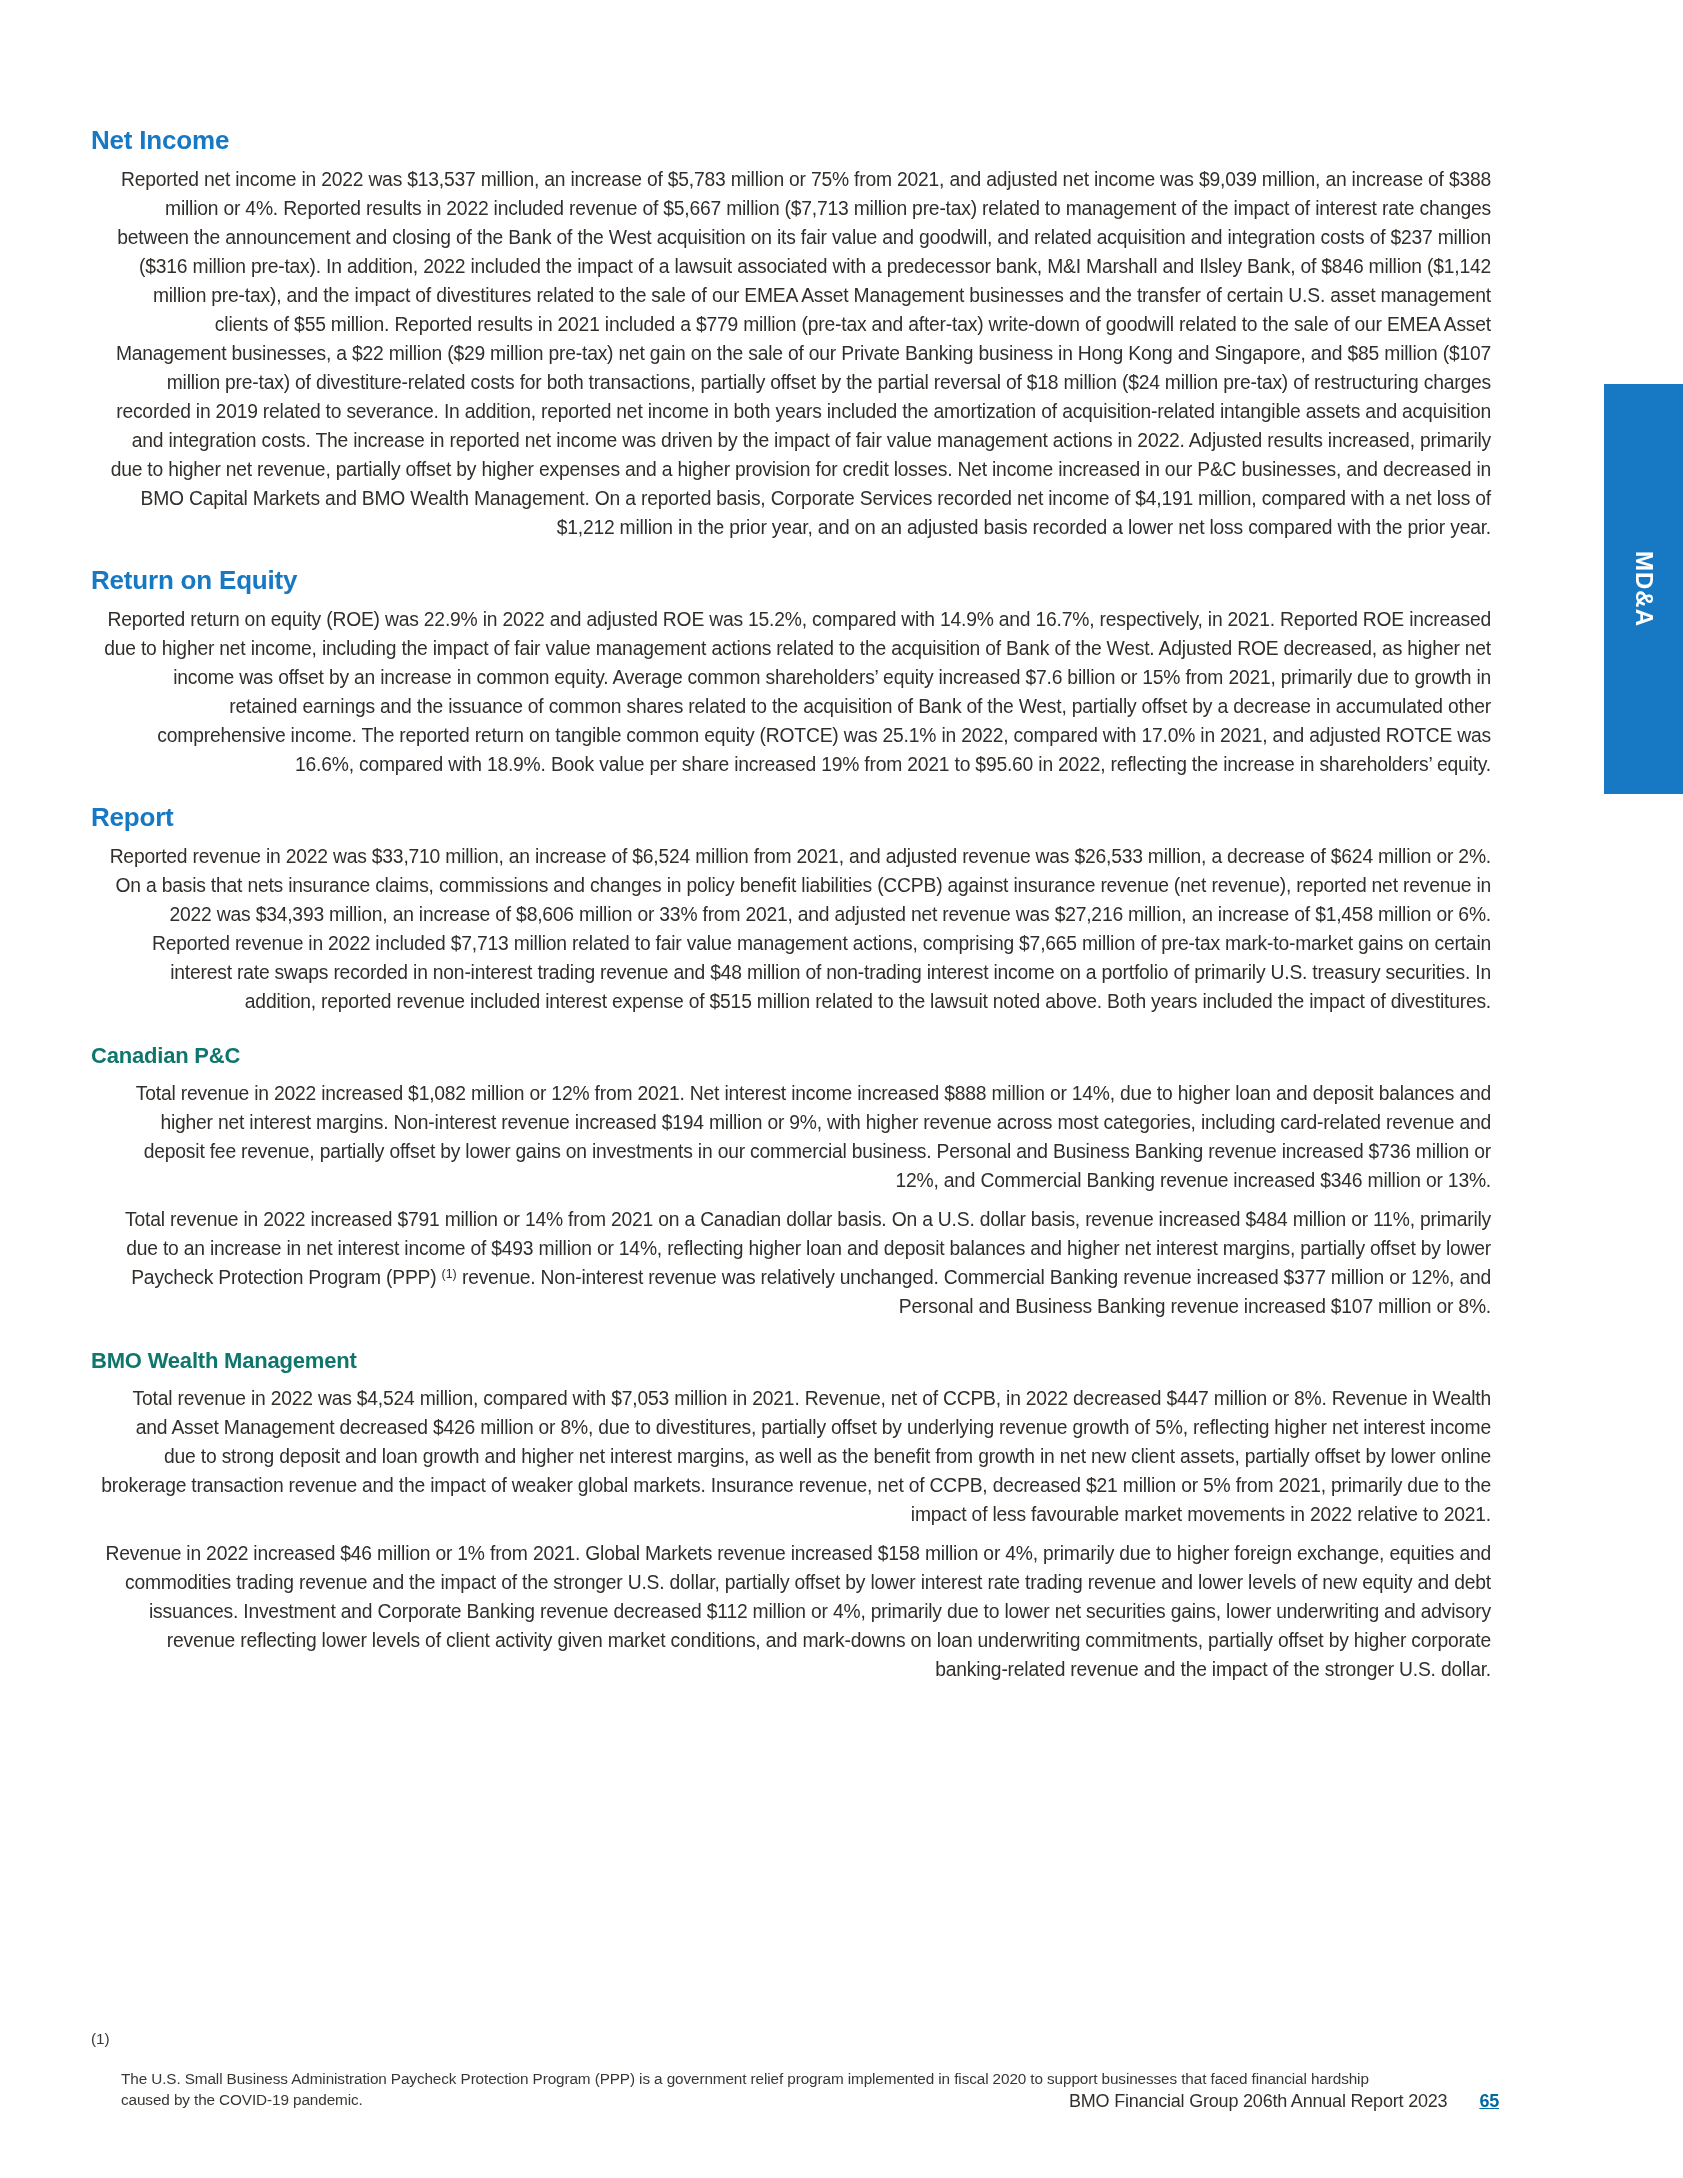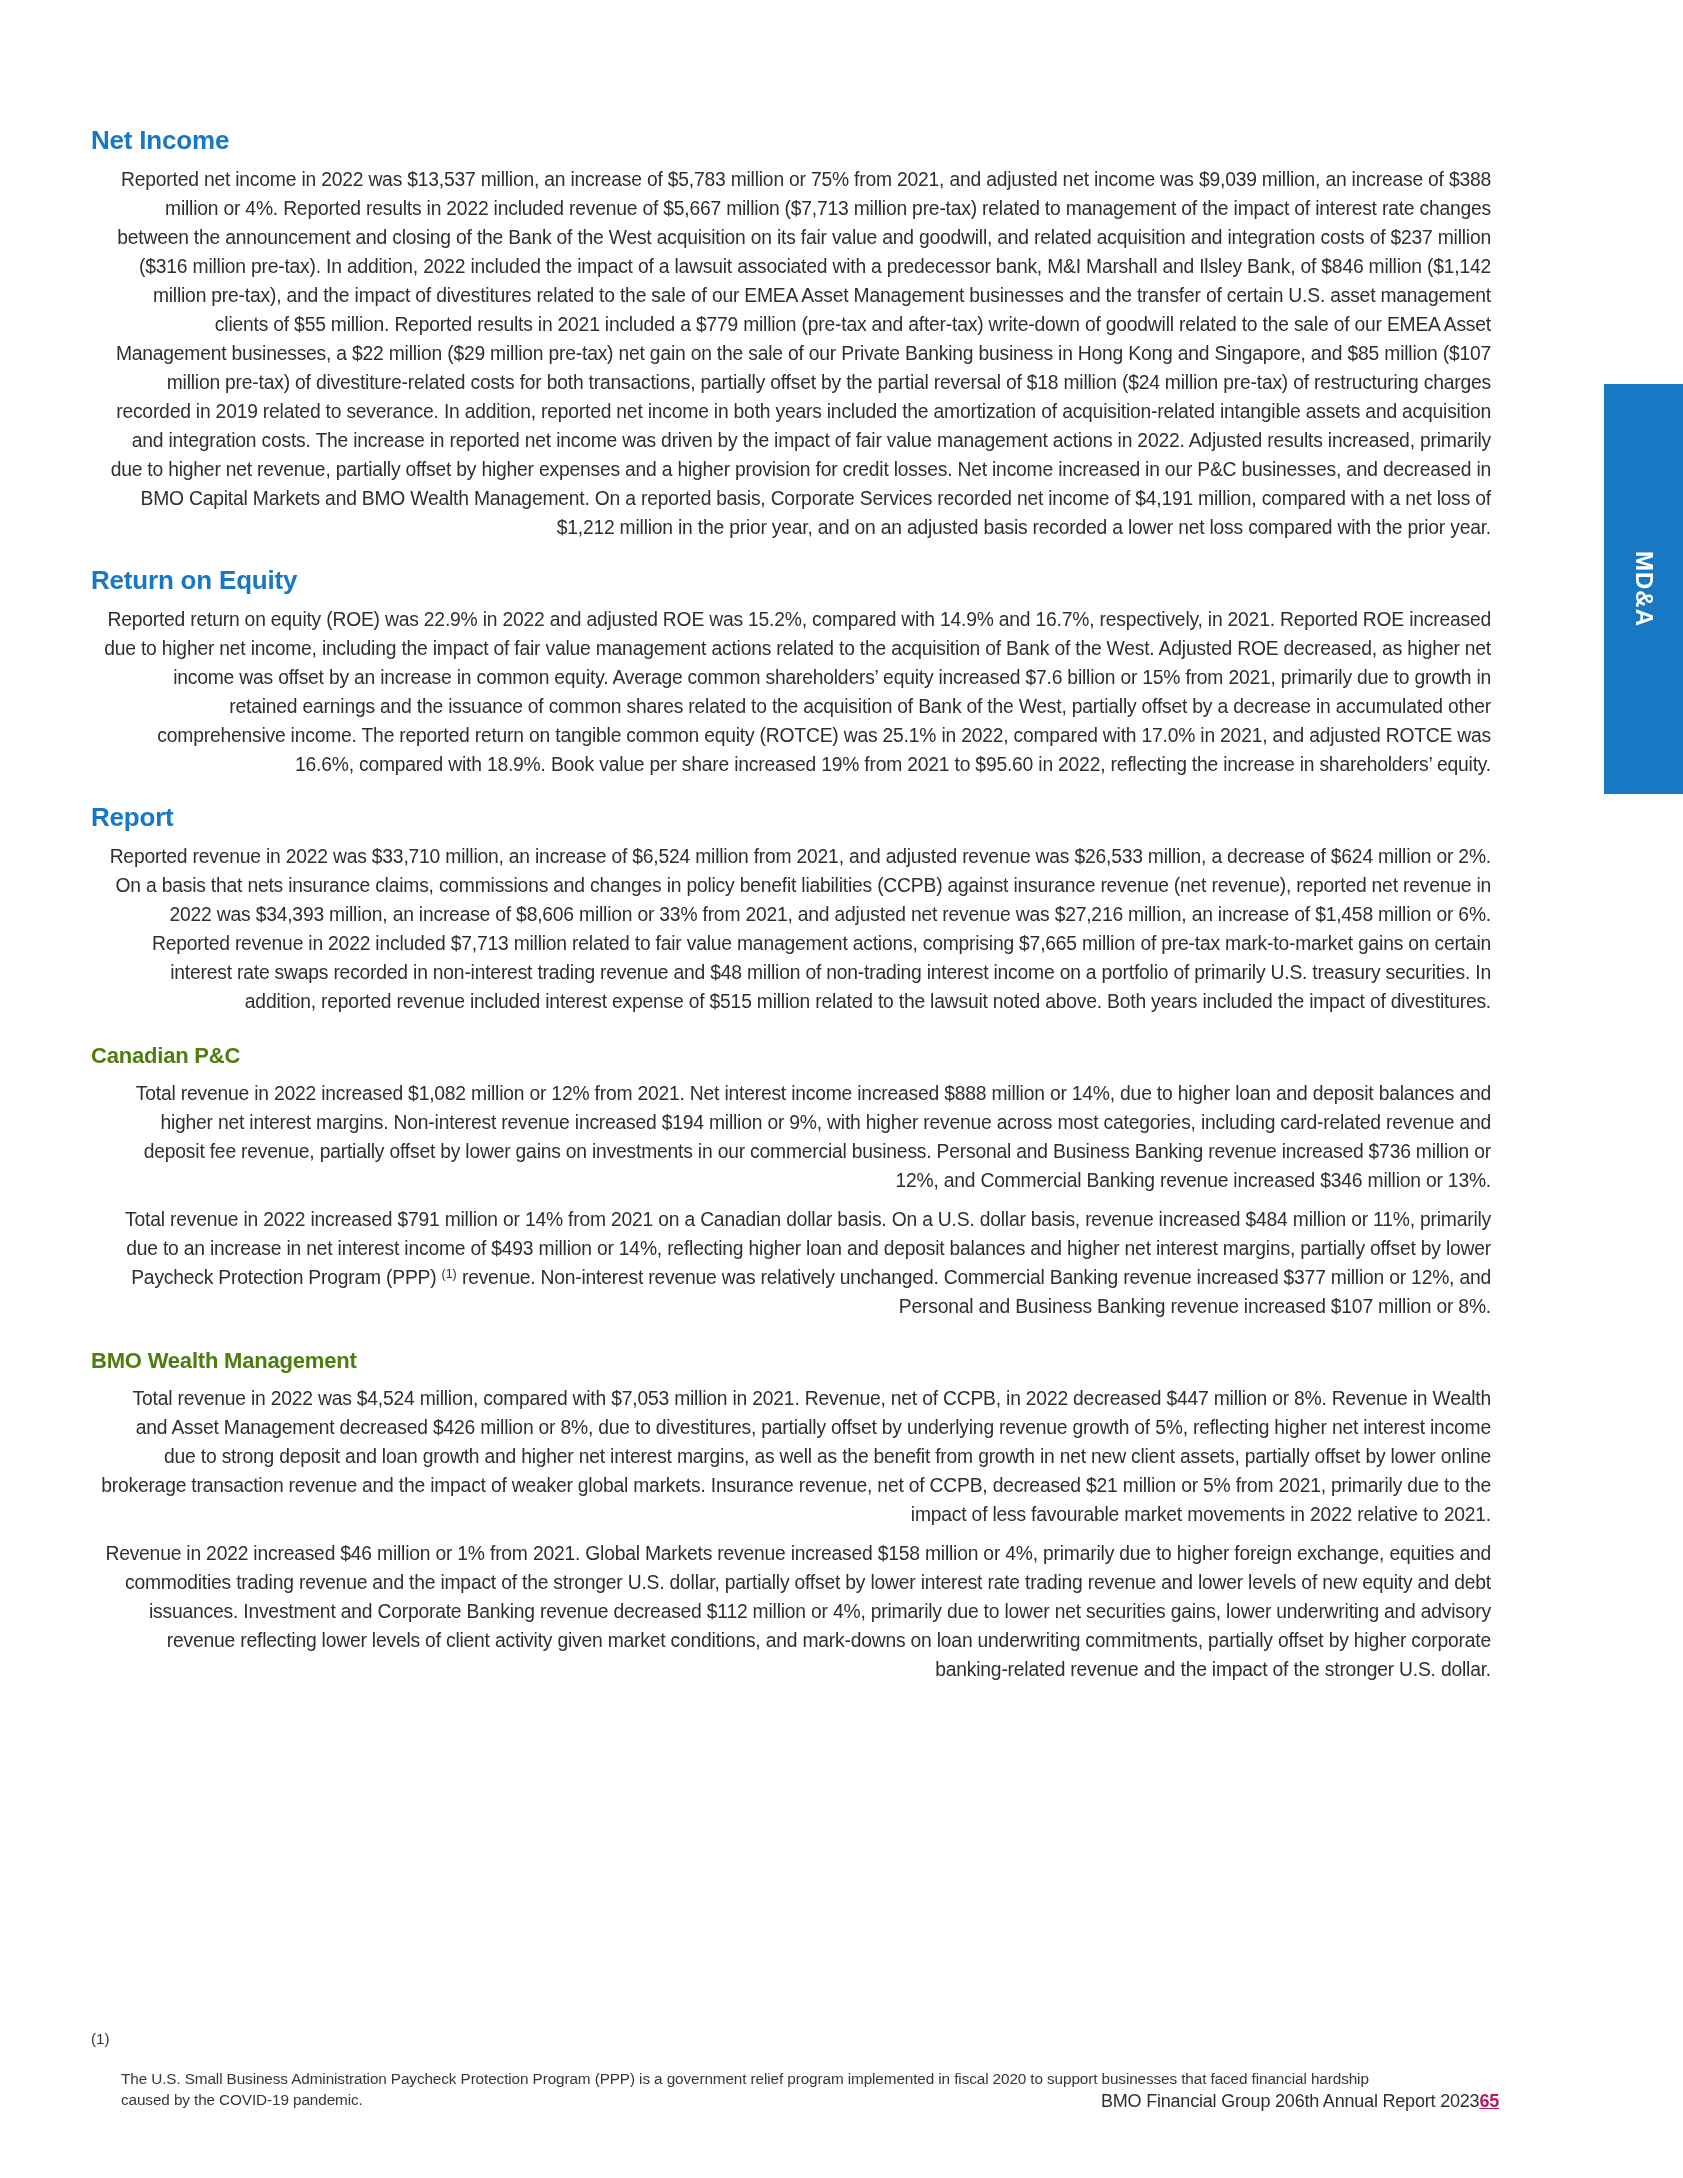--- a/index.html
+++ b/index.html
@@ -23,21 +23,21 @@
     font-weight: bold;
     color: #1778c4;
     margin: 23px 0 9px 0;
     line-height: 30px;
     letter-spacing: -0.2px;
   }
   section:first-child .h-blue { margin-top: 0; }
   .h-bold {
     font-size: 22px;
     font-weight: bold;
-    color: #4d7c0f;
+    color: #0f766e;
     margin: 27px 0 7px 0;
     line-height: 26px;
     letter-spacing: -0.2px;
   }
   .body-p {
     margin: 10px;
     font-size: 19.3px;
     line-height: 29px;
     letter-spacing: -0.2px;
     text-align: right;
@@ -90,23 +90,23 @@
     position: absolute;
     top: 2091px;
     right: 184px;
     font-size: 18px;
     letter-spacing: -0.2px;
     color: #322e2b;
     display: flex;
     align-items: flex-start;
   }
   .page-num {
-    color: #be185d;
+    color: #0369a1;
     font-weight: bold;
-    margin-left: 0;
+    margin-left: 32px;
     text-decoration: underline;
   }
 </style>
 </head>
 <body>
 
 <div class="page">
 
   <main class="content">
 

